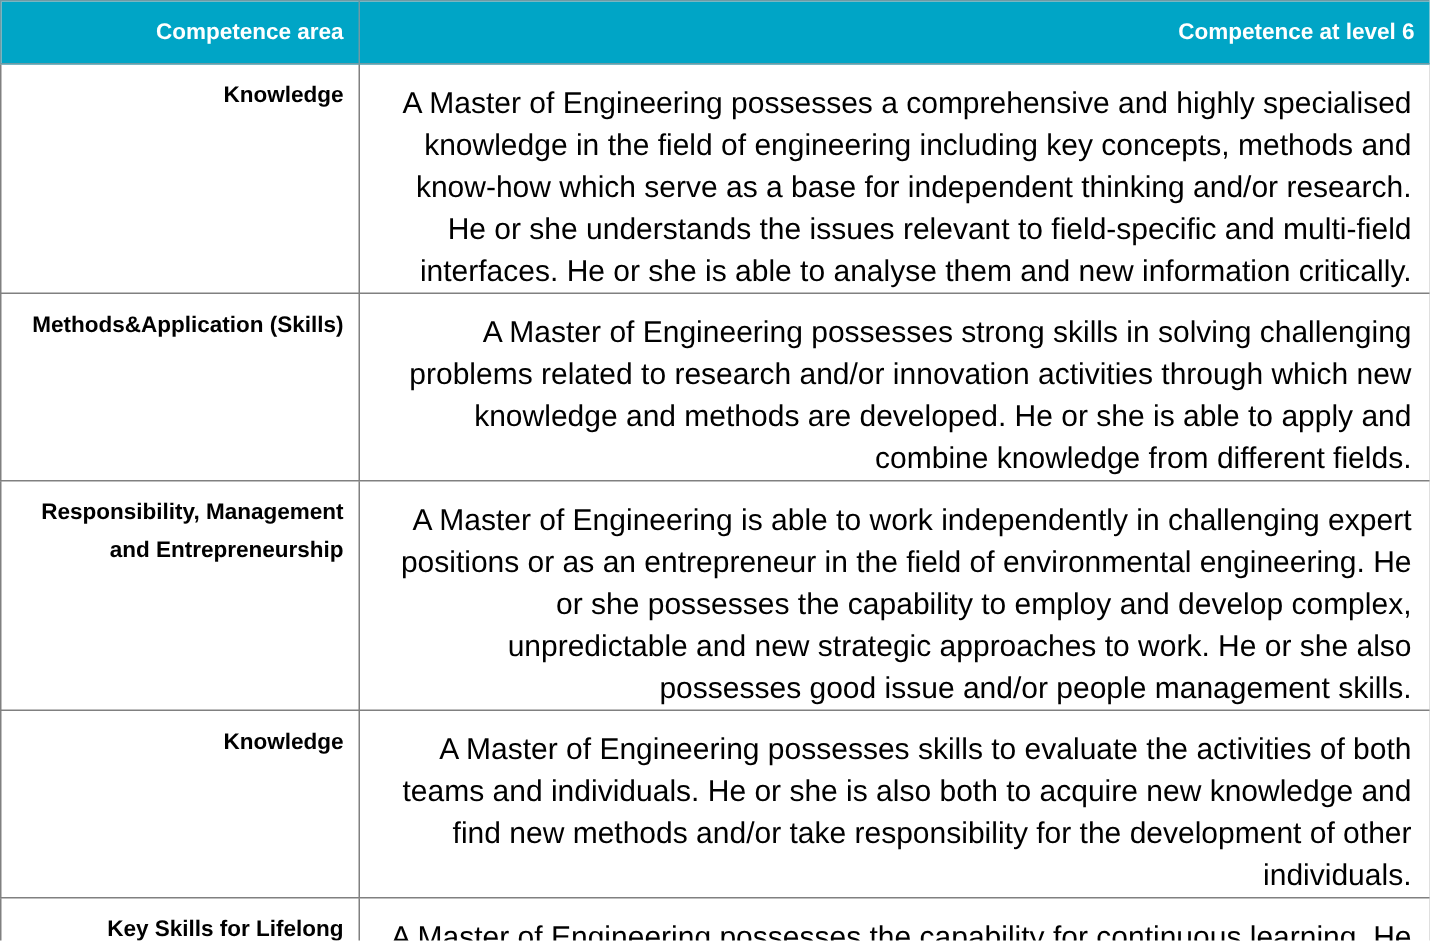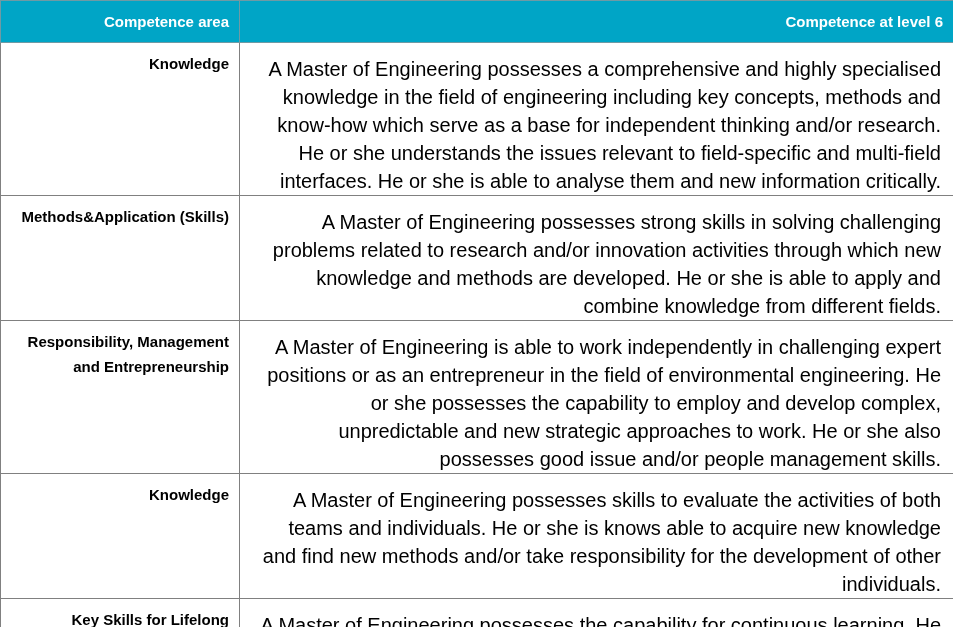--- a/index.html
+++ b/index.html
@@ -77,20 +77,20 @@
     <tr class="r2">
       <td class="area">Methods&amp;Application (Skills)</td>
       <td class="desc">A Master of Engineering possesses strong skills in solving challenging problems related to research and/or innovation activities through which new knowledge and methods are developed. He or she is able to apply and combine knowledge from different fields.</td>
     </tr>
     <tr class="r3">
       <td class="area">Responsibility, Management and Entrepreneurship</td>
       <td class="desc">A Master of Engineering is able to work independently in challenging expert positions or as an entrepreneur in the field of environmental engineering. He or she possesses the capability to employ and develop complex, unpredictable and new strategic approaches to work. He or she also possesses good issue and/or people management skills.</td>
     </tr>
     <tr class="r4">
       <td class="area">Knowledge</td>
-      <td class="desc">A Master of Engineering possesses skills to evaluate the activities of both teams and individuals. He or she is knows able to acquire new knowledge and find new methods and/or take responsibility for the development of other individuals.</td>
+      <td class="desc">A Master of Engineering possesses skills to evaluate the activities of both teams and individuals. He or she is also both to acquire new knowledge and find new methods and/or take responsibility for the development of other individuals.</td>
     </tr>
     <tr class="r5">
       <td class="area">Key Skills for Lifelong Knowledge</td>
       <td class="desc">A Master of Engineering possesses the capability for continuous learning. He or she also knows how to communicate effectively both verbally and in writing with the people in the field and other audiences. He or she is able to interact and communicate effectively in an international environment in one official language and at least one other language.</td>
     </tr>
   </tbody>
 </table>
 
 </body></html>

